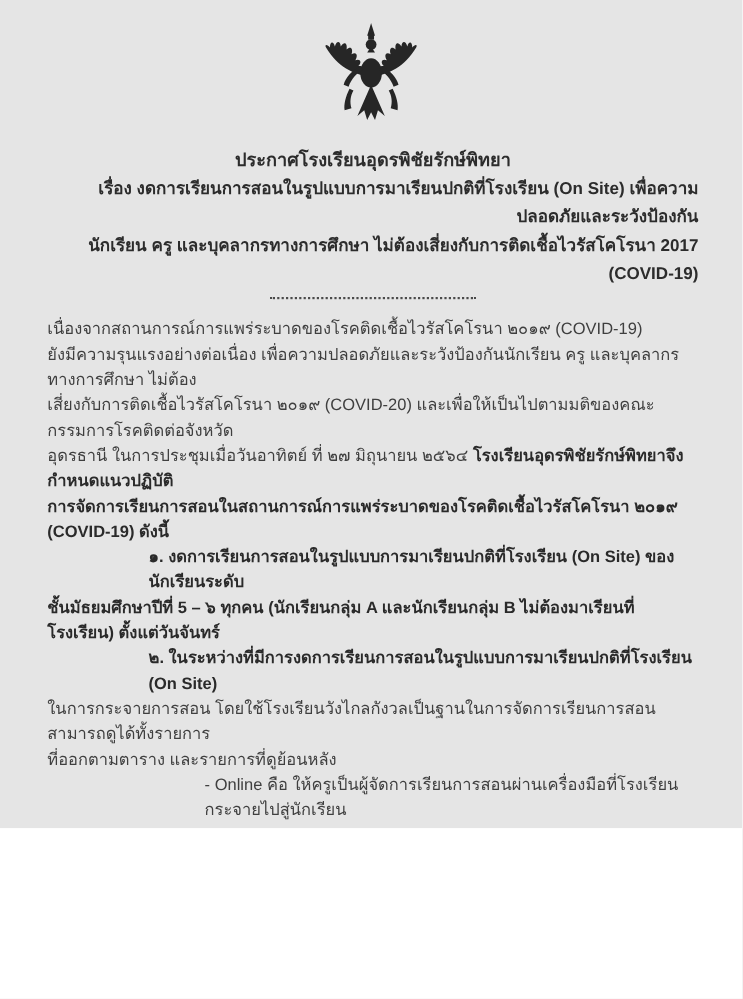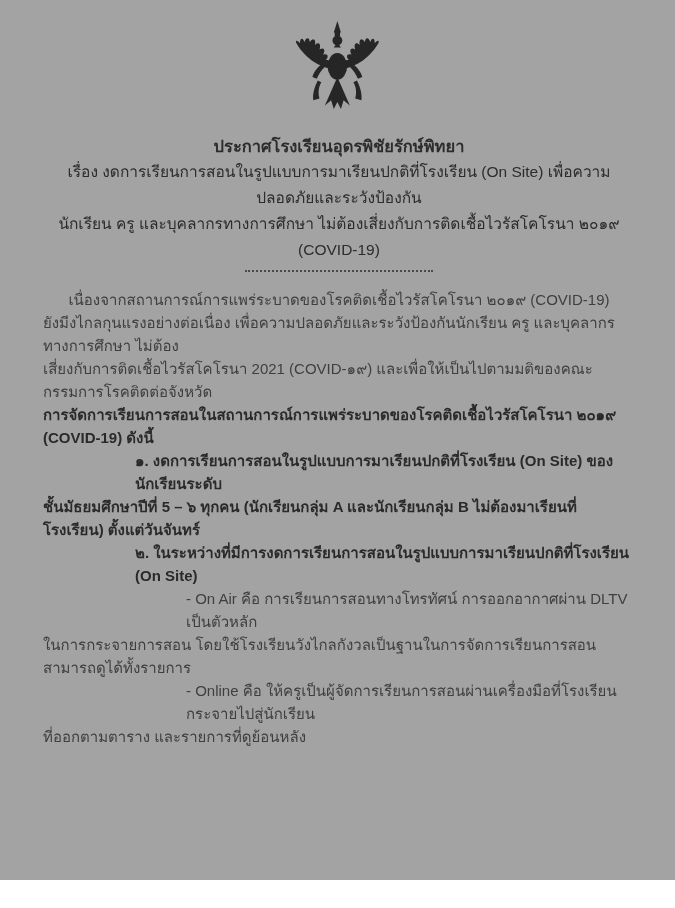--- a/index.html
+++ b/index.html
@@ -1,46 +1,46 @@
 <!DOCTYPE html>
 <html><head>
 <meta charset="utf-8">
 <style>
   * { margin:0; padding:0; box-sizing:border-box; }
   html,body { background:#ffffff; }
   .page {
     position:relative;
-    width:675px; height:880px;
+    width:675px; height:753px;
     margin:0 auto;
-    background:#a3a3a3;
+    background:#e5e5e5;
     font-family:"Liberation Sans","DejaVu Sans",sans-serif;
     color:#3f3f3f;
     overflow:hidden;
   }
   .content { padding:0 40px 0 43px; }
 
   .emblem-wrap { text-align:center; margin-top:20px; height:100px; }
   .emblem-wrap svg { height:98px; width:auto; }
 
   .title {
     text-align:center; font-size:16.5px; font-weight:bold;
     color:#2c2c2c; margin-top:13px; line-height:26px;
   }
   .subject {
-    text-align:center; font-size:15.5px; font-weight:normal;
+    text-align:right; font-size:15.5px; font-weight:bold;
     color:#2c2c2c; line-height:26px;
   }
   .divider {
     width:188px; margin:7px auto 0 auto;
     border-top:2px dotted #4a4a4a; height:0;
   }
 
   .doc-body { margin-top:16px; }
   .line { font-size:15px; line-height:23px; text-align:left; }
-  .line.center { text-align:center; }
+  .line.center { }
   .line.item { padding-left:92px; }
   .line.dash { padding-left:143px; }
   .b { font-weight:bold; color:#2a2a2a; }
 </style>
 </head>
 <body>
 
 <div class="page">
 
   <div class="emblem-wrap">
@@ -72,31 +72,31 @@
       <polygon points="70,64 56,96 63,90 66,100 70,92 74,100 77,90 84,96"></polygon>
 
       <path d="M48,68 C44,76 42,84 43,90 L50,88 C48,82 49,75 52,70 Z"></path>
       <path d="M92,68 C96,76 98,84 97,90 L90,88 C92,82 91,75 88,70 Z"></path>
     </svg>
   </div>
 
   <div class="content">
     <div class="title">ประกาศโรงเรียนอุดรพิชัยรักษ์พิทยา</div>
     <div class="subject">เรื่อง  งดการเรียนการสอนในรูปแบบการมาเรียนปกติที่โรงเรียน (On Site) เพื่อความปลอดภัยและระวังป้องกัน</div>
-    <div class="subject">นักเรียน ครู และบุคลากรทางการศึกษา ไม่ต้องเสี่ยงกับการติดเชื้อไวรัสโคโรนา ๒๐๑๙ (COVID-19)</div>
+    <div class="subject">นักเรียน ครู และบุคลากรทางการศึกษา ไม่ต้องเสี่ยงกับการติดเชื้อไวรัสโคโรนา 2017 (COVID-19)</div>
     <div class="divider"></div>
   </div>
 
   <div class="content doc-body">
       <div class="line center"><span>เนื่องจากสถานการณ์การแพร่ระบาดของโรคติดเชื้อไวรัสโคโรนา ๒๐๑๙ (COVID-19)</span></div>
-      <div class="line flow"><span>ยังมีงไกลกุนแรงอย่างต่อเนื่อง เพื่อความปลอดภัยและระวังป้องกันนักเรียน ครู และบุคลากรทางการศึกษา ไม่ต้อง</span></div>
-      <div class="line flow"><span>เสี่ยงกับการติดเชื้อไวรัสโคโรนา 2021 (COVID-๑๙) และเพื่อให้เป็นไปตามมติของคณะกรรมการโรคติดต่อจังหวัด</span></div>
+      <div class="line flow"><span>ยังมีความรุนแรงอย่างต่อเนื่อง เพื่อความปลอดภัยและระวังป้องกันนักเรียน ครู และบุคลากรทางการศึกษา ไม่ต้อง</span></div>
+      <div class="line flow"><span>เสี่ยงกับการติดเชื้อไวรัสโคโรนา ๒๐๑๙ (COVID-20) และเพื่อให้เป็นไปตามมติของคณะกรรมการโรคติดต่อจังหวัด</span></div>
+      <div class="line flow"><span>อุดรธานี ในการประชุมเมื่อวันอาทิตย์ ที่ ๒๗ มิถุนายน ๒๕๖๔ </span><span class="b">โรงเรียนอุดรพิชัยรักษ์พิทยาจึงกำหนดแนวปฏิบัติ</span></div>
       <div class="line flow"><span class="b">การจัดการเรียนการสอนในสถานการณ์การแพร่ระบาดของโรคติดเชื้อไวรัสโคโรนา ๒๐๑๙ (COVID-19) ดังนี้</span></div>
       <div class="line item"><span class="b">๑. งดการเรียนการสอนในรูปแบบการมาเรียนปกติที่โรงเรียน (On Site) ของนักเรียนระดับ</span></div>
       <div class="line flow"><span class="b">ชั้นมัธยมศึกษาปีที่ 5 – ๖ ทุกคน (นักเรียนกลุ่ม A และนักเรียนกลุ่ม B ไม่ต้องมาเรียนที่โรงเรียน) ตั้งแต่วันจันทร์</span></div>
       <div class="line item"><span class="b">๒. ในระหว่างที่มีการงดการเรียนการสอนในรูปแบบการมาเรียนปกติที่โรงเรียน (On Site)</span></div>
-      <div class="line dash"><span>- On Air คือ การเรียนการสอนทางโทรทัศน์ การออกอากาศผ่าน DLTV เป็นตัวหลัก</span></div>
       <div class="line flow"><span>ในการกระจายการสอน โดยใช้โรงเรียนวังไกลกังวลเป็นฐานในการจัดการเรียนการสอน สามารถดูได้ทั้งรายการ</span></div>
+      <div class="line flow"><span>ที่ออกตามตาราง และรายการที่ดูย้อนหลัง</span></div>
       <div class="line dash"><span>- Online คือ ให้ครูเป็นผู้จัดการเรียนการสอนผ่านเครื่องมือที่โรงเรียนกระจายไปสู่นักเรียน</span></div>
-      <div class="line flow"><span>ที่ออกตามตาราง และรายการที่ดูย้อนหลัง</span></div>
     </div>
 
 </div>
 
 </body></html>

